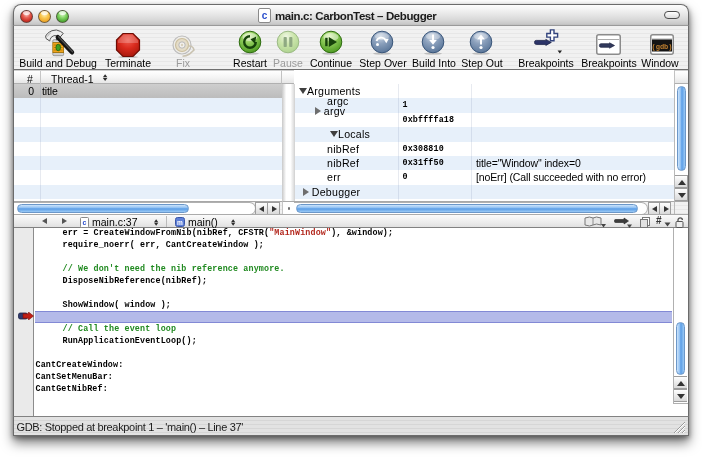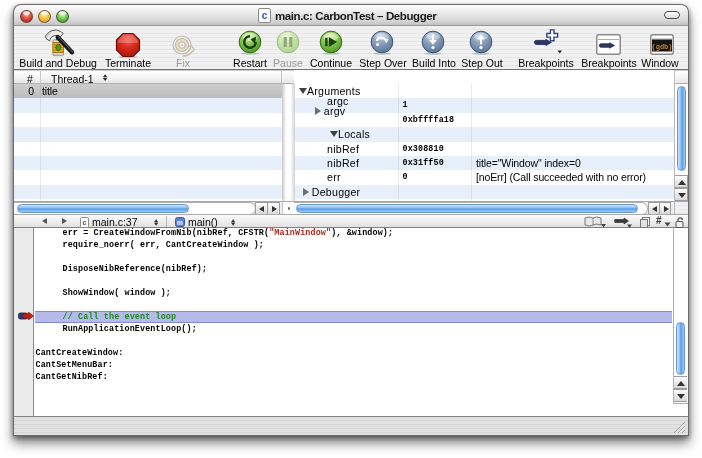--- a/index.html
+++ b/index.html
@@ -370,20 +370,21 @@
     <div class="editor">
       <div class="gutter"></div>
       <div class="hlband"></div>
       <svg class="abs" style="left:3.5px;top:84px;" width="16" height="8" viewBox="0 0 16 8">
         <rect x="0.5" y="1" width="9" height="6" rx="1.8" fill="#2f3a6e" stroke="#1c2347" stroke-width="0.8"></rect>
         <polygon points="5,1.8 10.5,1.8 10.5,0 15.5,4 10.5,8 10.5,6.2 5,6.2" fill="#c01f16" stroke="#7a0d08" stroke-width="0.6"></polygon>
       </svg>
       <pre class="code">	err = CreateWindowFromNib(nibRef, CFSTR(<span class="st">"MainWindow"</span>), &amp;window);
 	require_noerr( err, CantCreateWindow );
 
+	<span class="cm">// We don't need the nib reference anymore.</span>
 	DisposeNibReference(nibRef);
 
 	ShowWindow( window );
 
 	<span class="cm">// Call the event loop</span>
 	RunApplicationEventLoop();
 
 CantCreateWindow:
 CantSetMenuBar:
 CantGetNibRef:</pre>
@@ -395,20 +396,21 @@
           </div>
         <div class="sbbtn" style="left:0px;top:161px;width:13px;height:13px;border-left:none;border-right:none;">
             <div class="arrD" style="left:2.5px;top:4px;"></div>
           </div>
       </div>
     </div>
   </div>
   <div class="statusbar abs" style="left:0;top:412px;width:676px;height:20px;
      border:1px solid #6b6b6b;border-top:1px solid #828282;
      background:repeating-linear-gradient(180deg,#e2e2e2 0 3px,#d6d6d6 3px 4px);">
+     <div class="abs" style="left:2.5px;top:3.5px;font-size:11px;color:#1c1c1c;letter-spacing:-0.33px;">GDB: Stopped at breakpoint 1 – 'main() – Line 37'</div>
      <svg class="abs" style="right:2px;bottom:1px" width="14" height="14" viewBox="0 0 14 14">
        <g stroke="#9a9a9a" stroke-width="1">
          <line x1="2" y1="13" x2="13" y2="2"></line>
           <line x1="6" y1="13" x2="13" y2="6"></line>
           <line x1="10" y1="13" x2="13" y2="10"></line>
        </g>
        <g stroke="#fff" stroke-width="1">
          <line x1="3" y1="13" x2="13" y2="3"></line>
           <line x1="7" y1="13" x2="13" y2="7"></line>
           <line x1="11" y1="13" x2="13" y2="11"></line>

